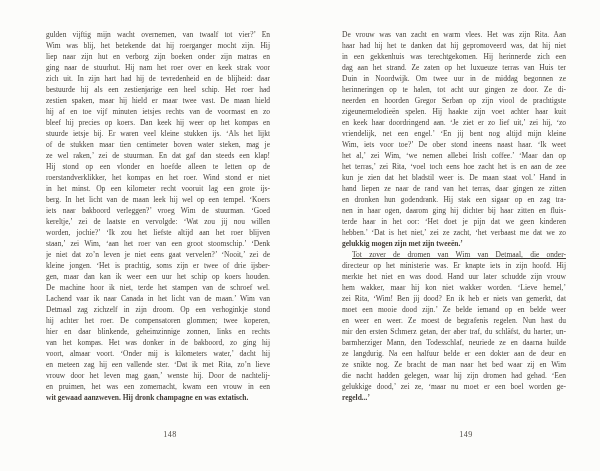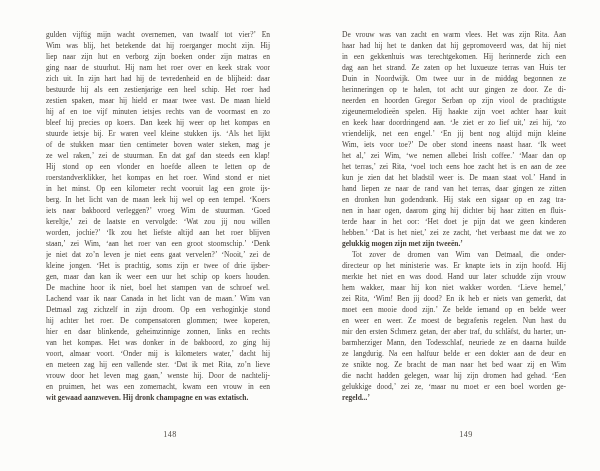--- a/index.html
+++ b/index.html
@@ -37,20 +37,21 @@
     text-justify: inter-word;
     white-space: normal;
   }
   .line.end {
     text-align: left;
     text-align-last: left;
     font-weight: bold;
   }
   .line.indent {
     text-indent: 10px;
+    text-decoration: underline;
   }
   .it { }
   .page-number {
     position: absolute;
     top: 401px;
     left: 12px;
     width: 100%;
     text-align: center;
     font-size: 8px;
     letter-spacing: 0.5px;
@@ -80,21 +81,21 @@
         <div class="line"><span>roerstandverklikker, het kompas en het roer. Wind stond er niet</span></div>
         <div class="line"><span>in het minst. Op een kilometer recht vooruit lag een grote ijs-</span></div>
         <div class="line"><span>berg. In het licht van de maan leek hij wel op een tempel. ‘Koers</span></div>
         <div class="line"><span>iets naar bakboord verleggen?’ vroeg Wim de stuurman. ‘Goed</span></div>
         <div class="line"><span>kereltje,’ zei de laatste en vervolgde: ‘Wat zou jij nou willen</span></div>
         <div class="line"><span>worden, jochie?’ ‘Ik zou het liefste altijd aan het roer blijven</span></div>
         <div class="line"><span>staan,’ zei Wim, ‘aan het roer van een groot stoomschip.’ ‘Denk</span></div>
         <div class="line"><span>je niet dat zo’n leven je niet eens gaat vervelen?’ ‘Nooit,’ zei de</span></div>
         <div class="line"><span>kleine jongen. ‘Het is prachtig, soms zijn er twee of drie ijsber-</span></div>
         <div class="line"><span>gen, maar dan kan ik weer een uur het schip op koers houden.</span></div>
-        <div class="line"><span>De machine hoor ik niet, boel het stampen van de schroef wel.</span></div>
+        <div class="line"><span>De machine hoor ik niet, terde het stampen van de schroef wel.</span></div>
         <div class="line"><span>Lachend vaar ik naar Canada in het licht van de maan.’ Wim van</span></div>
         <div class="line"><span>Detmaal zag zichzelf in zijn droom. Op een verhoginkje stond</span></div>
         <div class="line"><span>hij achter het roer. De compensatoren glommen; twee koperen,</span></div>
         <div class="line"><span>hier en daar blinkende, geheimzinnige zonnen, links en rechts</span></div>
         <div class="line"><span>van het kompas. Het was donker in de bakboord, zo ging hij</span></div>
         <div class="line"><span>voort, almaar voort. ‘Onder mij is kilometers water,’ dacht hij</span></div>
         <div class="line"><span>en meteen zag hij een vallende ster. ‘Dat ik met Rita, zo’n lieve</span></div>
         <div class="line"><span>vrouw door het leven mag gaan,’ wenste hij. Door de nachtelij-</span></div>
         <div class="line"><span>en pruimen, het was een zomernacht, kwam een vrouw in een</span></div>
         <div class="line end"><span>wit gewaad aanzweven. Hij dronk champagne en was extatisch.</span></div>

